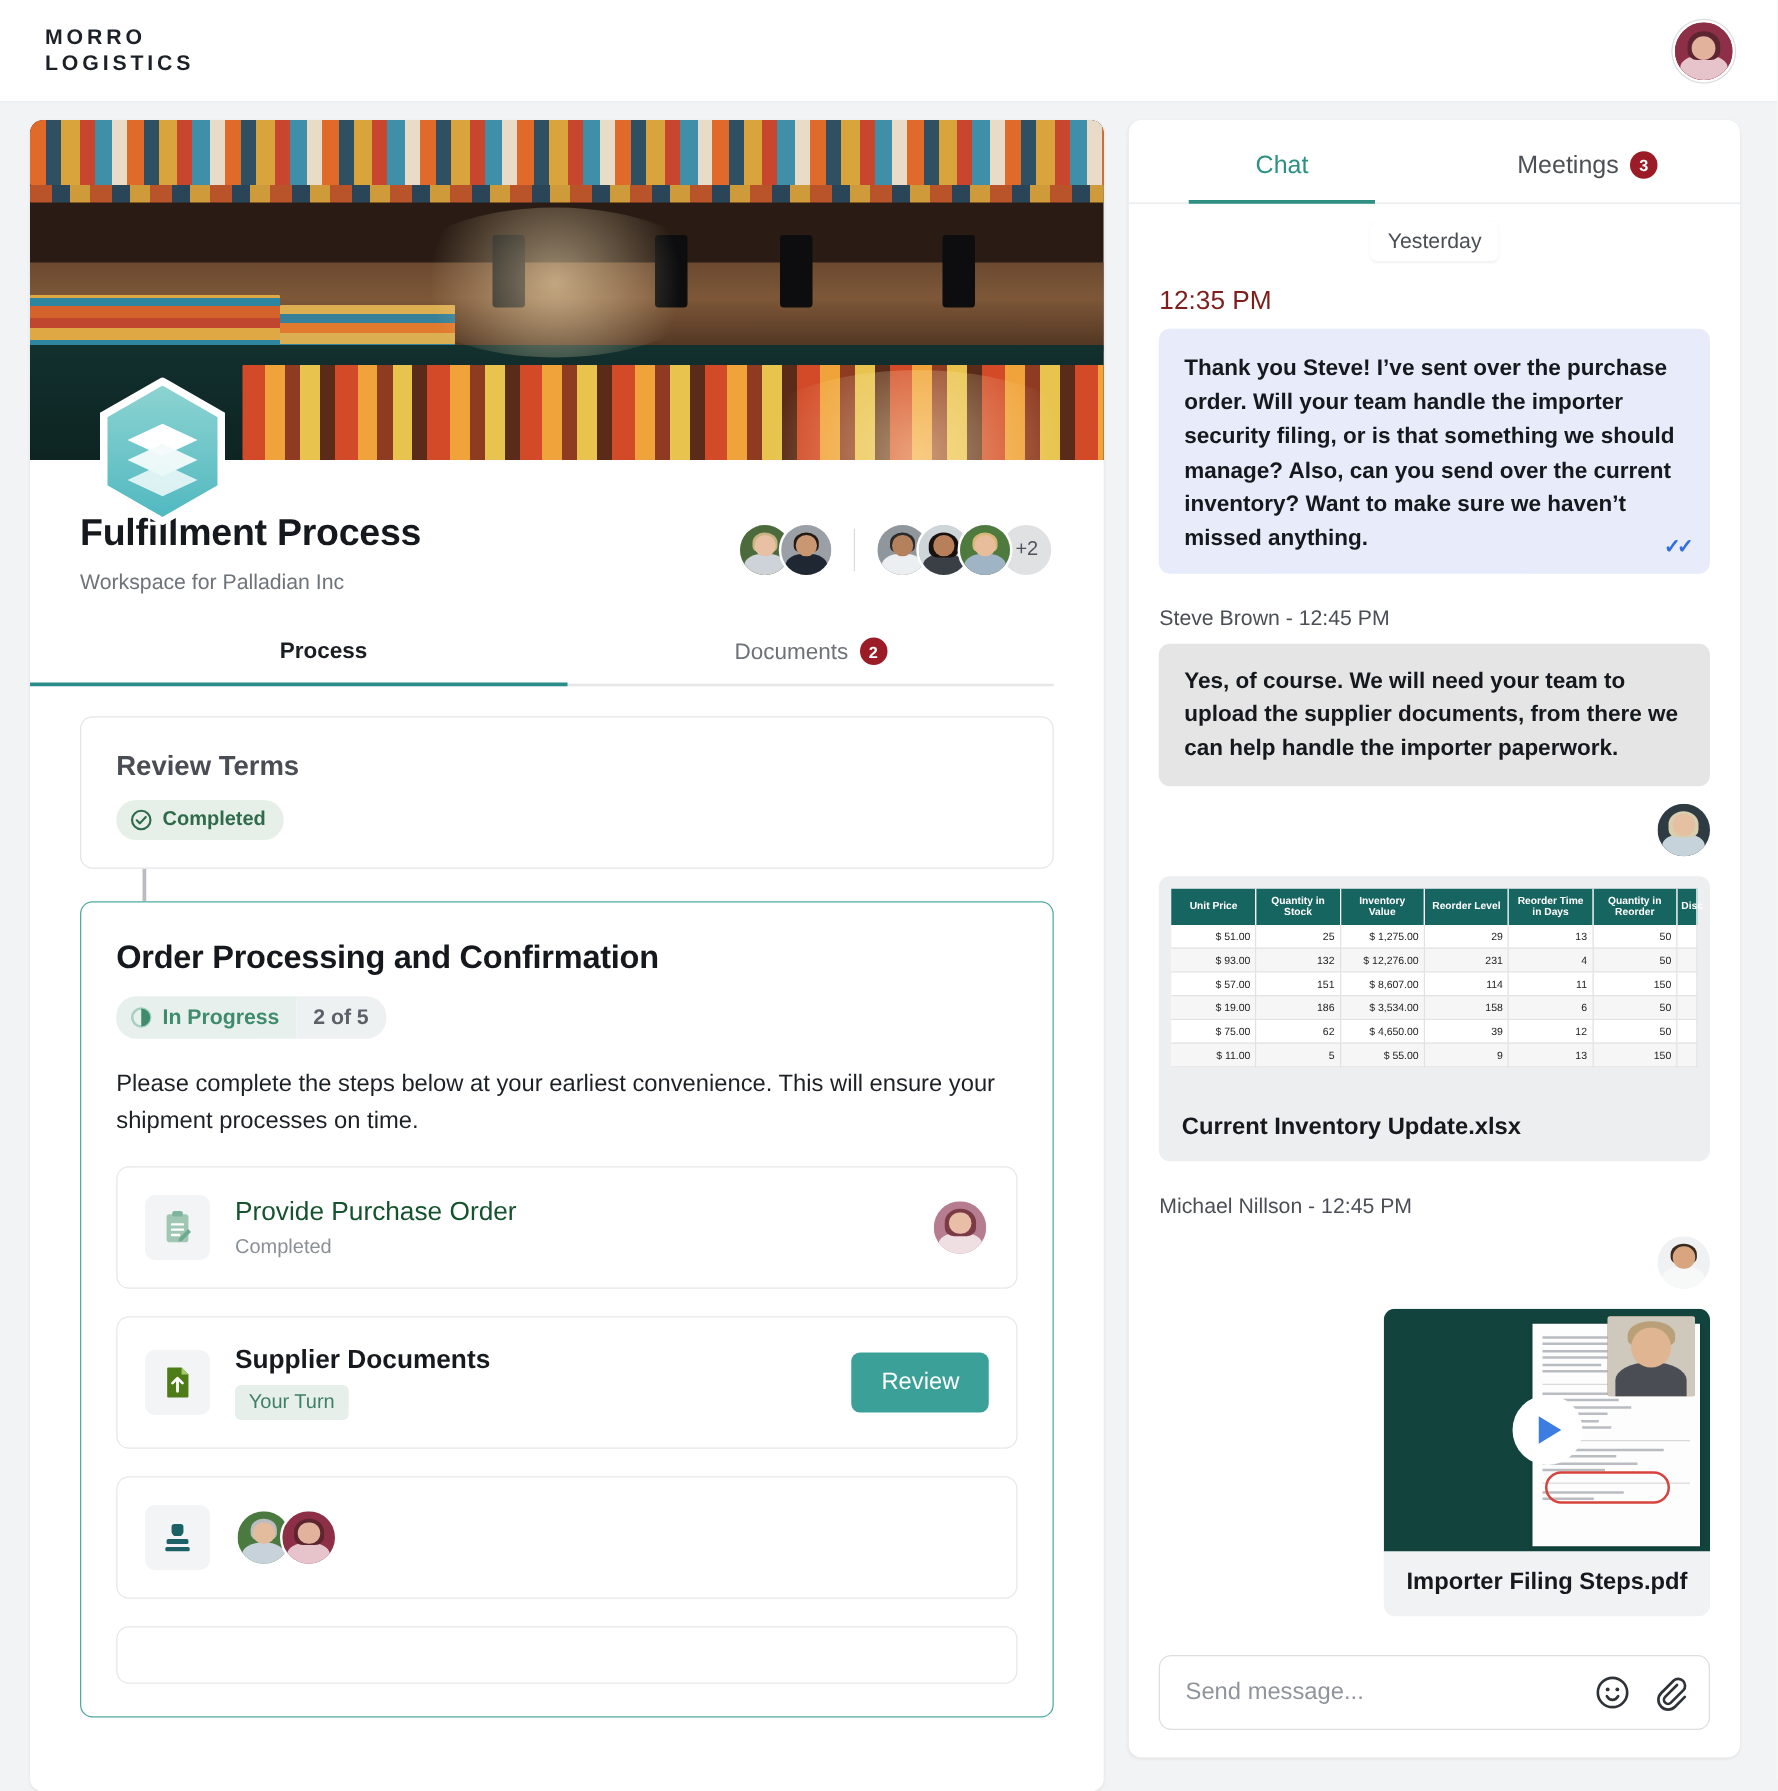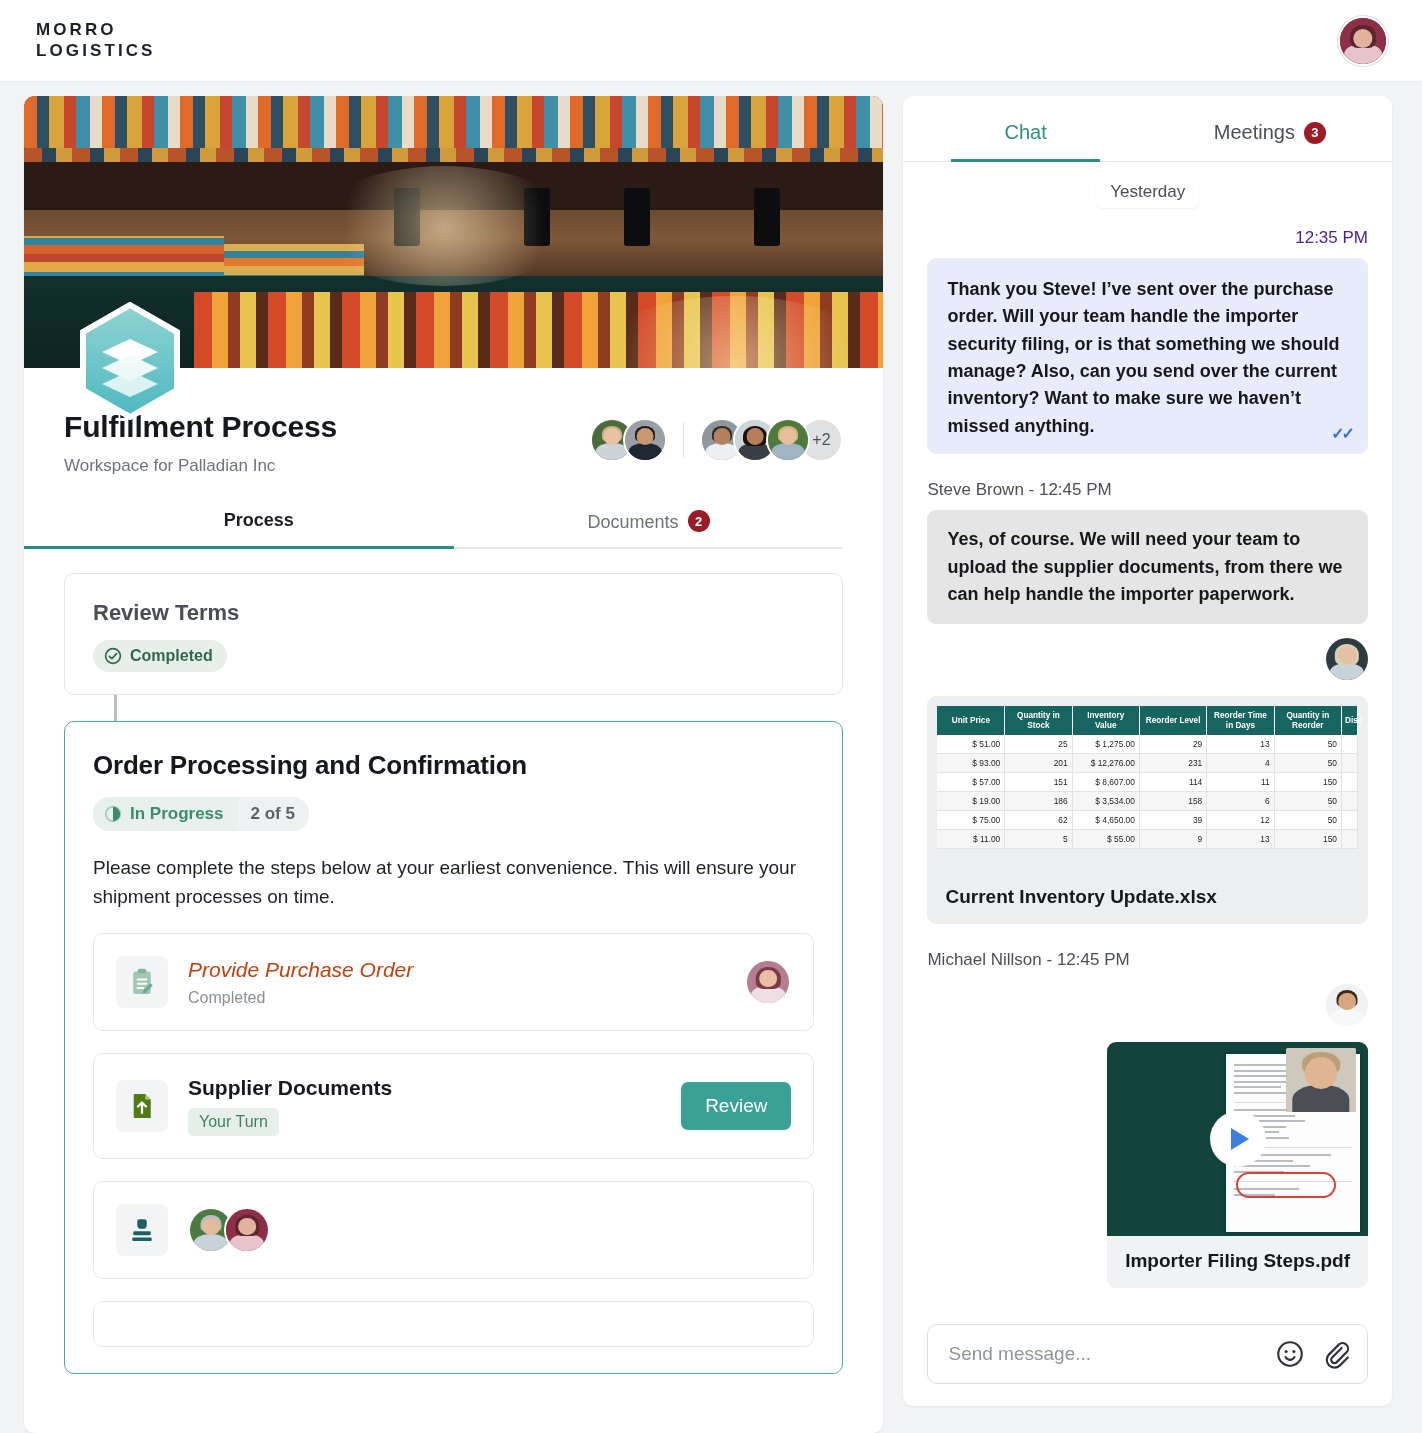--- a/index.html
+++ b/index.html
@@ -189,21 +189,21 @@
     display: flex; align-items: center; gap: 20px;
     border: 1px solid #e6e7e9; border-radius: 10px;
     padding: 22px 22px; margin-top: 22px; background: #fff;
   }
   .task-icon {
     width: 52px; height: 52px; border-radius: 8px; background: #f3f4f5;
     display: flex; align-items: center; justify-content: center; flex: 0 0 auto;
   }
   .task-main { flex: 1; }
   .task-title { font-size: 21px; font-weight: 600; color: #16191d; }
-  .task-title.muted { color: #c2410c; font-weight: 400; font-style: italic; }
+  .task-title.muted { color: #14532d; font-weight: 400; }
   .task-sub { font-size: 16px; color: #8a8f95; margin-top: 7px; }
   .tag-turn {
     display: inline-block; margin-top: 8px;
     background: #e7efeb; color: #3f7f66; border-radius: 5px;
     padding: 5px 11px; font-size: 16px;
   }
   .btn-review {
     background: #3ba198; color: #ffffff; border: none;
     border-radius: 7px; padding: 13px 24px;
     font-size: 19px; font-family: inherit; cursor: pointer; margin-left: 34px;
@@ -238,21 +238,21 @@
   .chat-body {
     flex: 1; padding: 0 24px; overflow: hidden; position: relative;
   }
   .day-sep { text-align: center; margin-top: 14px; }
   .day-sep span {
     display: inline-block; background: #fff; border-radius: 6px;
     padding: 6px 14px; font-size: 17px; color: #4b4f55;
     box-shadow: 0 1px 2px rgba(0,0,0,.06);
   }
   .msg-time-right {
-    text-align: right; font-size: 17px; color: #4c1d95; margin-top: 20px;
+    font-size: 21px; color: #7f1d1d; margin-top: 20px;
   }
   .bubble-out {
     background: #e8ecfa; border-radius: 9px;
     padding: 18px 20px 14px 20px; margin-top: 10px;
     font-size: 18px; line-height: 1.52; color: #15181c; font-weight: 600;
     position: relative;
   }
   .ticks {
     position: absolute; right: 16px; bottom: 8px;
     color: #2f6fe0; font-size: 16px; letter-spacing: -3px;
@@ -617,21 +617,21 @@
                     <td>$ 51.00</td>
                     <td>25</td>
                     <td>$ 1,275.00</td>
                     <td>29</td>
                     <td>13</td>
                     <td>50</td>
                     <td></td>
                   </tr>
                 <tr>
                     <td>$ 93.00</td>
-                    <td>201</td>
+                    <td>132</td>
                     <td>$ 12,276.00</td>
                     <td>231</td>
                     <td>4</td>
                     <td>50</td>
                     <td></td>
                   </tr>
                 <tr>
                     <td>$ 57.00</td>
                     <td>151</td>
                     <td>$ 8,607.00</td>

